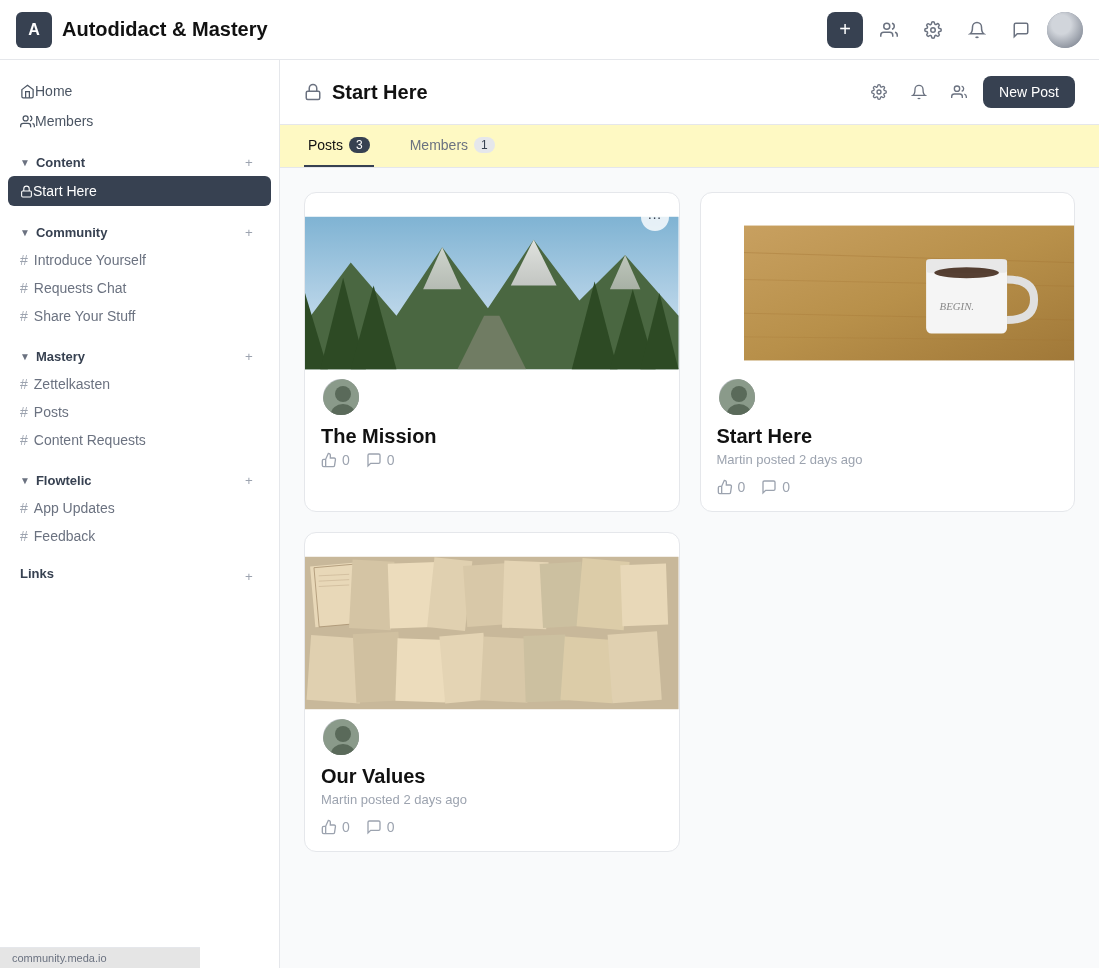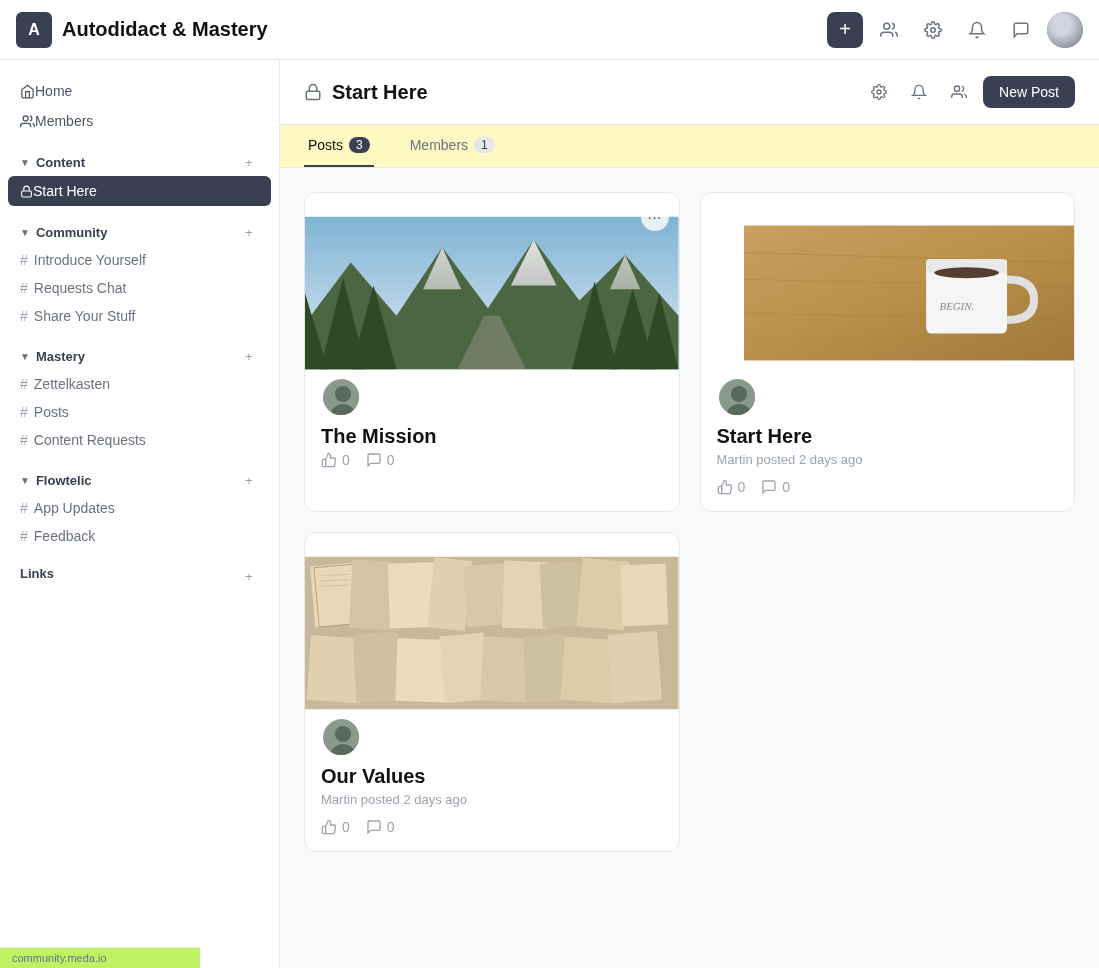--- a/index.html
+++ b/index.html
@@ -69,21 +69,21 @@
       display: flex; align-items: center; gap: 6px; padding: 6px 20px;
       cursor: pointer; font-size: 14px; color: #6b7280;
     }
     .hash-icon { font-size: 14px; color: #9ca3af; }
     .chevron { font-size: 10px; color: #6b7280; }
     .sidebar-links-header {
       display: flex; align-items: flex-start; justify-content: space-between;
       padding: 8px 20px 4px 20px; margin-top: 8px;
     }
     .sidebar-links-title { font-size: 13px; font-weight: 600; color: #374151; }
-    .status-bar { position: fixed; bottom: 0; left: 0; background: #bef264; padding: 4px 12px; font-size: 11px; color: #6b7280; border-top: 1px solid #e5e7eb; width: 200px; }
+    .status-bar { position: fixed; bottom: 0; left: 0; background: #e5e5e5; padding: 4px 12px; font-size: 11px; color: #6b7280; border-top: 1px solid #e5e7eb; width: 200px; }
 
     
     .main-content { flex: 1; overflow-y: auto; padding: 0; background: #f9fafb; }
 
     
     .channel-header {
       display: flex; align-items: center; justify-content: space-between;
       padding: 16px 24px; background: #fff; border-bottom: 1px solid #e5e7eb;
     }
     .channel-title { display: flex; align-items: center; gap: 10px; font-size: 20px; font-weight: 600; color: #111; }

